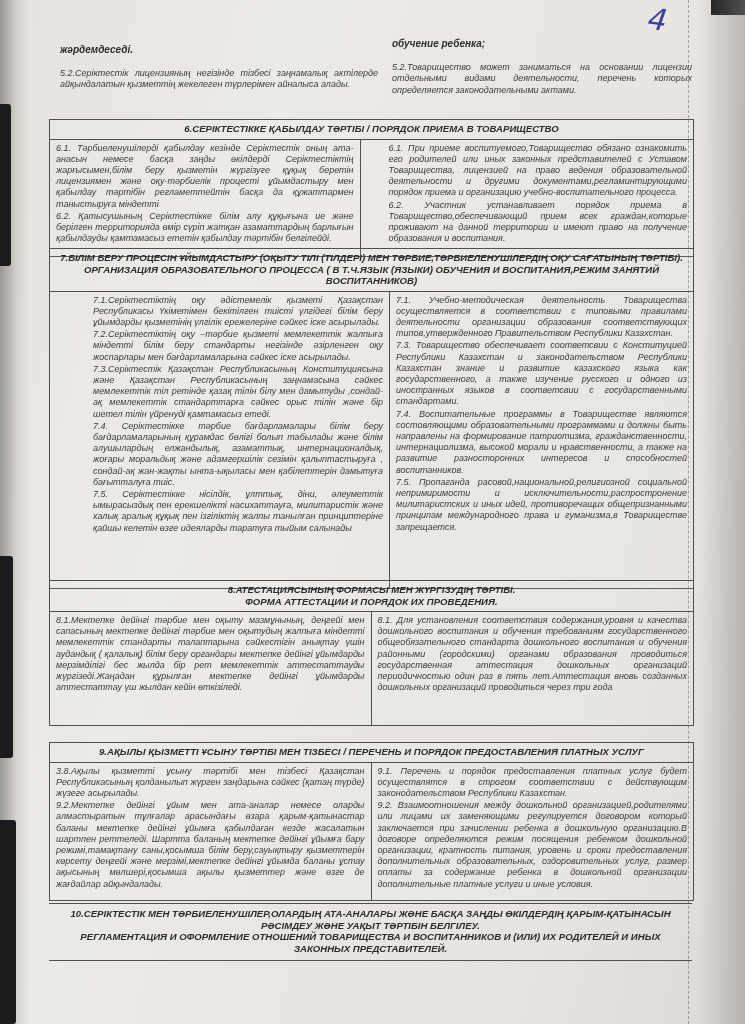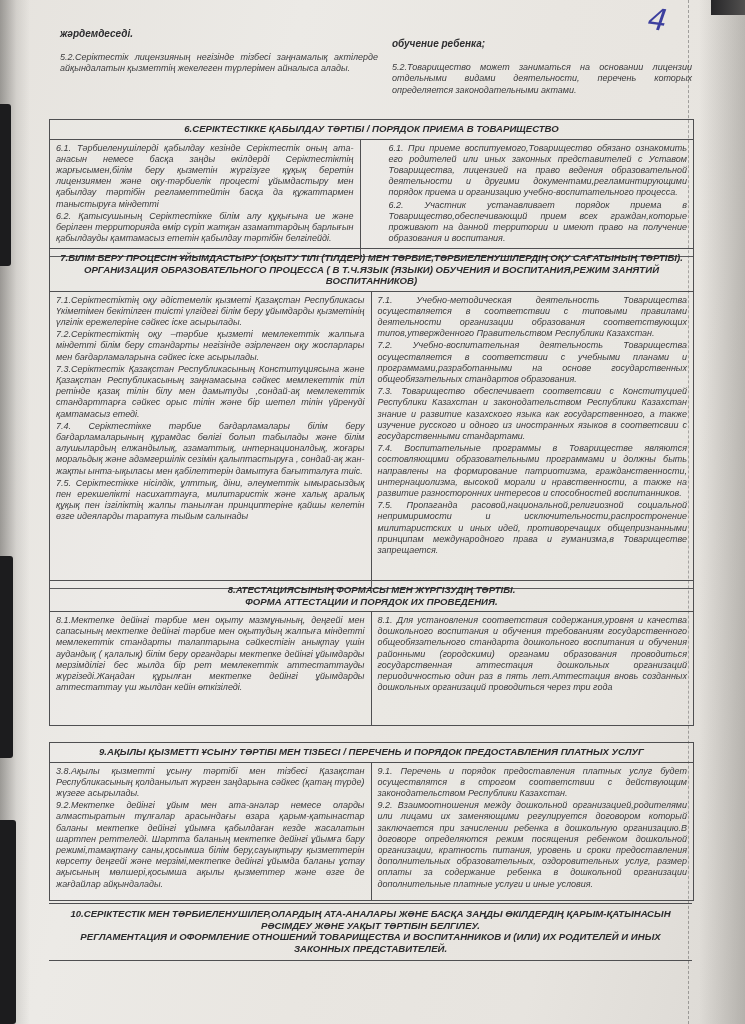--- a/index.html
+++ b/index.html
@@ -26,36 +26,36 @@
   .edge-shade-right{position:absolute;right:0;top:0;width:46px;height:1024px;
     background:linear-gradient(270deg,rgba(140,137,132,.5),rgba(0,0,0,0));}
   .handwritten{position:absolute;left:648px;top:2px;
     font-family:"DejaVu Sans",sans-serif;font-style:italic;
     font-size:30px;color:#3c3f9e;transform:rotate(8deg);}
   
   .doc{position:absolute;left:0;top:0;width:745px;height:1024px;
     color:#3a3a3c;font-style:italic;}
   .doc p{margin:0;}
   .intro-col{position:absolute;font-size:9px;line-height:11.5px;text-align:justify;}
-  .intro-left{left:60px;top:28px;width:318px;}
+  .intro-left{left:60px;top:44px;width:318px;}
   .intro-right{left:392px;top:38px;width:300px;}
   .intro-head{font-weight:bold;font-size:10px;margin-bottom:12px !important;color:#2e2e30;}
   .section{position:absolute;left:49px;width:643px;
     border:1px solid #4f4f51;background:rgba(255,255,255,.08);}
   .section-title{padding:3px 8px 4px;text-align:center;
     font-weight:bold;font-size:9.6px;line-height:11.5px;color:#2c2c2e;
     border-bottom:1px solid #4f4f51;}
   .section-title .tline{display:block;}
   .section-body{display:flex;align-items:stretch;}
   .cell{width:50%;box-sizing:border-box;padding:3px 6px 4px;
     font-size:9px;line-height:11.2px;text-align:justify;}
   .cell-left{border-right:1px solid #4f4f51;}
   .cell p{margin:0 0 1px 0;}
   .s6{top:106px;margin-top:13px;} .s6 .section-body{height:116px;gap:22px;}
-  .s7{top:248px;} .s7 .section-body{height:296px;}
+  .s7{top:248px;} .s7 .section-body{height:296px;margin-left:37px;}
   .s8{top:580px;} .s8 .section-body{height:113px;}
   .s9{top:742px;} .s9 .section-body{height:137px;}
   .s10{top:903px;border-left:none;border-right:none;background:none;}
   .s10 .section-title{border-bottom:none;padding:4px 20px 6px;}
   .s10{border-bottom:1px solid #4f4f51;}
 </style>
 </head>
 <body>
 
 <div class="scan">
@@ -104,21 +104,20 @@
       <div class="section-body">
         <div class="cell cell-left">
           <p>7.1.Серіктестіктің оқу әдістемелік қызметі Қазақстан Республикасы Үкіметімен бекітілген тиісті үлгідегі білім беру ұйымдарды қызметінің үлгілік ережелеріне сәйкес іске асырылады.</p>
           <p>7.2.Серіктестіктің оқу –тәрбие қызметі мемлекеттік жалпыға міндетті білім беру стандарты негізінде әзірленген оқу жоспарлары мен бағдарламаларына сәйкес іске асырылады.</p>
           <p>7.3.Серіктестік Қазақстан Республикасының Конституциясына және Қазақстан Республикасының заңнамасына сәйкес мемлекеттік тіл ретінде қазақ тілін білу мен дамытуды ,сондай-ақ мемлекеттік стандарттарға сәйкес орыс тілін және бір шетел тілін үйренуді қамтамасыз етеді.</p>
           <p>7.4. Серіктестікке тәрбие бағдарламалары білім беру бағдарламаларының құрамдас бөлігі болып табылады және білім алушылардың елжандылық, азаматтық, интернационалдық, жоғары моральдық және адамгершілік сезімін қалыптастыруға , сондай-ақ жан-жақты ынта-ықыласы мен қабілеттерін дамытуға бағытталуға тиіс.</p>
           <p>7.5. Серіктестікке нісілдік, ұлттық, діни, әлеуметтік ымырасыздық пен ерекшелікті насихаттауға, милитаристік және халық аралық құқық пен ізгіліктің жалпы танылған принциптеріне қайшы келетін өзге идеяларды таратуға тыйым салынады</p>
         </div>
         <div class="cell">
           <p>7.1. Учебно-методическая деятельность Товарищества осуществляется в соответствии с типовыми правилами деятельности организации образования соответствующих типов,утвержденного Правительством Республики Казахстан.</p>
-          <p>7.2. Учебно-воспитательная деятельность Товарищества осуществляется в соответствии с учебными планами и программами,разработанными на основе государственных общеобязательных стандартов образования.</p>
           <p>7.3. Товарищество обеспечивает соответсвии с Конституцией Республики Казахстан и законодательством Республики Казахстан знание и развитие казахского языка как государственного, а также изучение русского и одного из иностранных языков в соответсвии с государственными стандартами.</p>
           <p>7.4. Воспитательные программы в Товариществе являются состовляющими образовательными программами и должны быть направлены на формирование патриотизма, гражданственности, интернациолизма, высокой морали и нравственности, а также на развитие разносторонних интересов и способностей воспитанников.</p>
           <p>7.5. Пропаганда расовой,национальной,религиозной социальной непримиримости и исключительности,распростронение милитаристских и иных идей, противоречащих общепризнанными принципам международного права и гуманизма,в Товариществе запрещается.</p>
         </div>
       </div>
     </div>
 
     <div class="section s8">
       <div class="section-title">
         <span class="tline">8.АТЕСТАЦИЯСЫНЫҢ  ФОРМАСЫ МЕН ЖҮРГІЗУДІҢ ТӘРТІБІ.</span>

